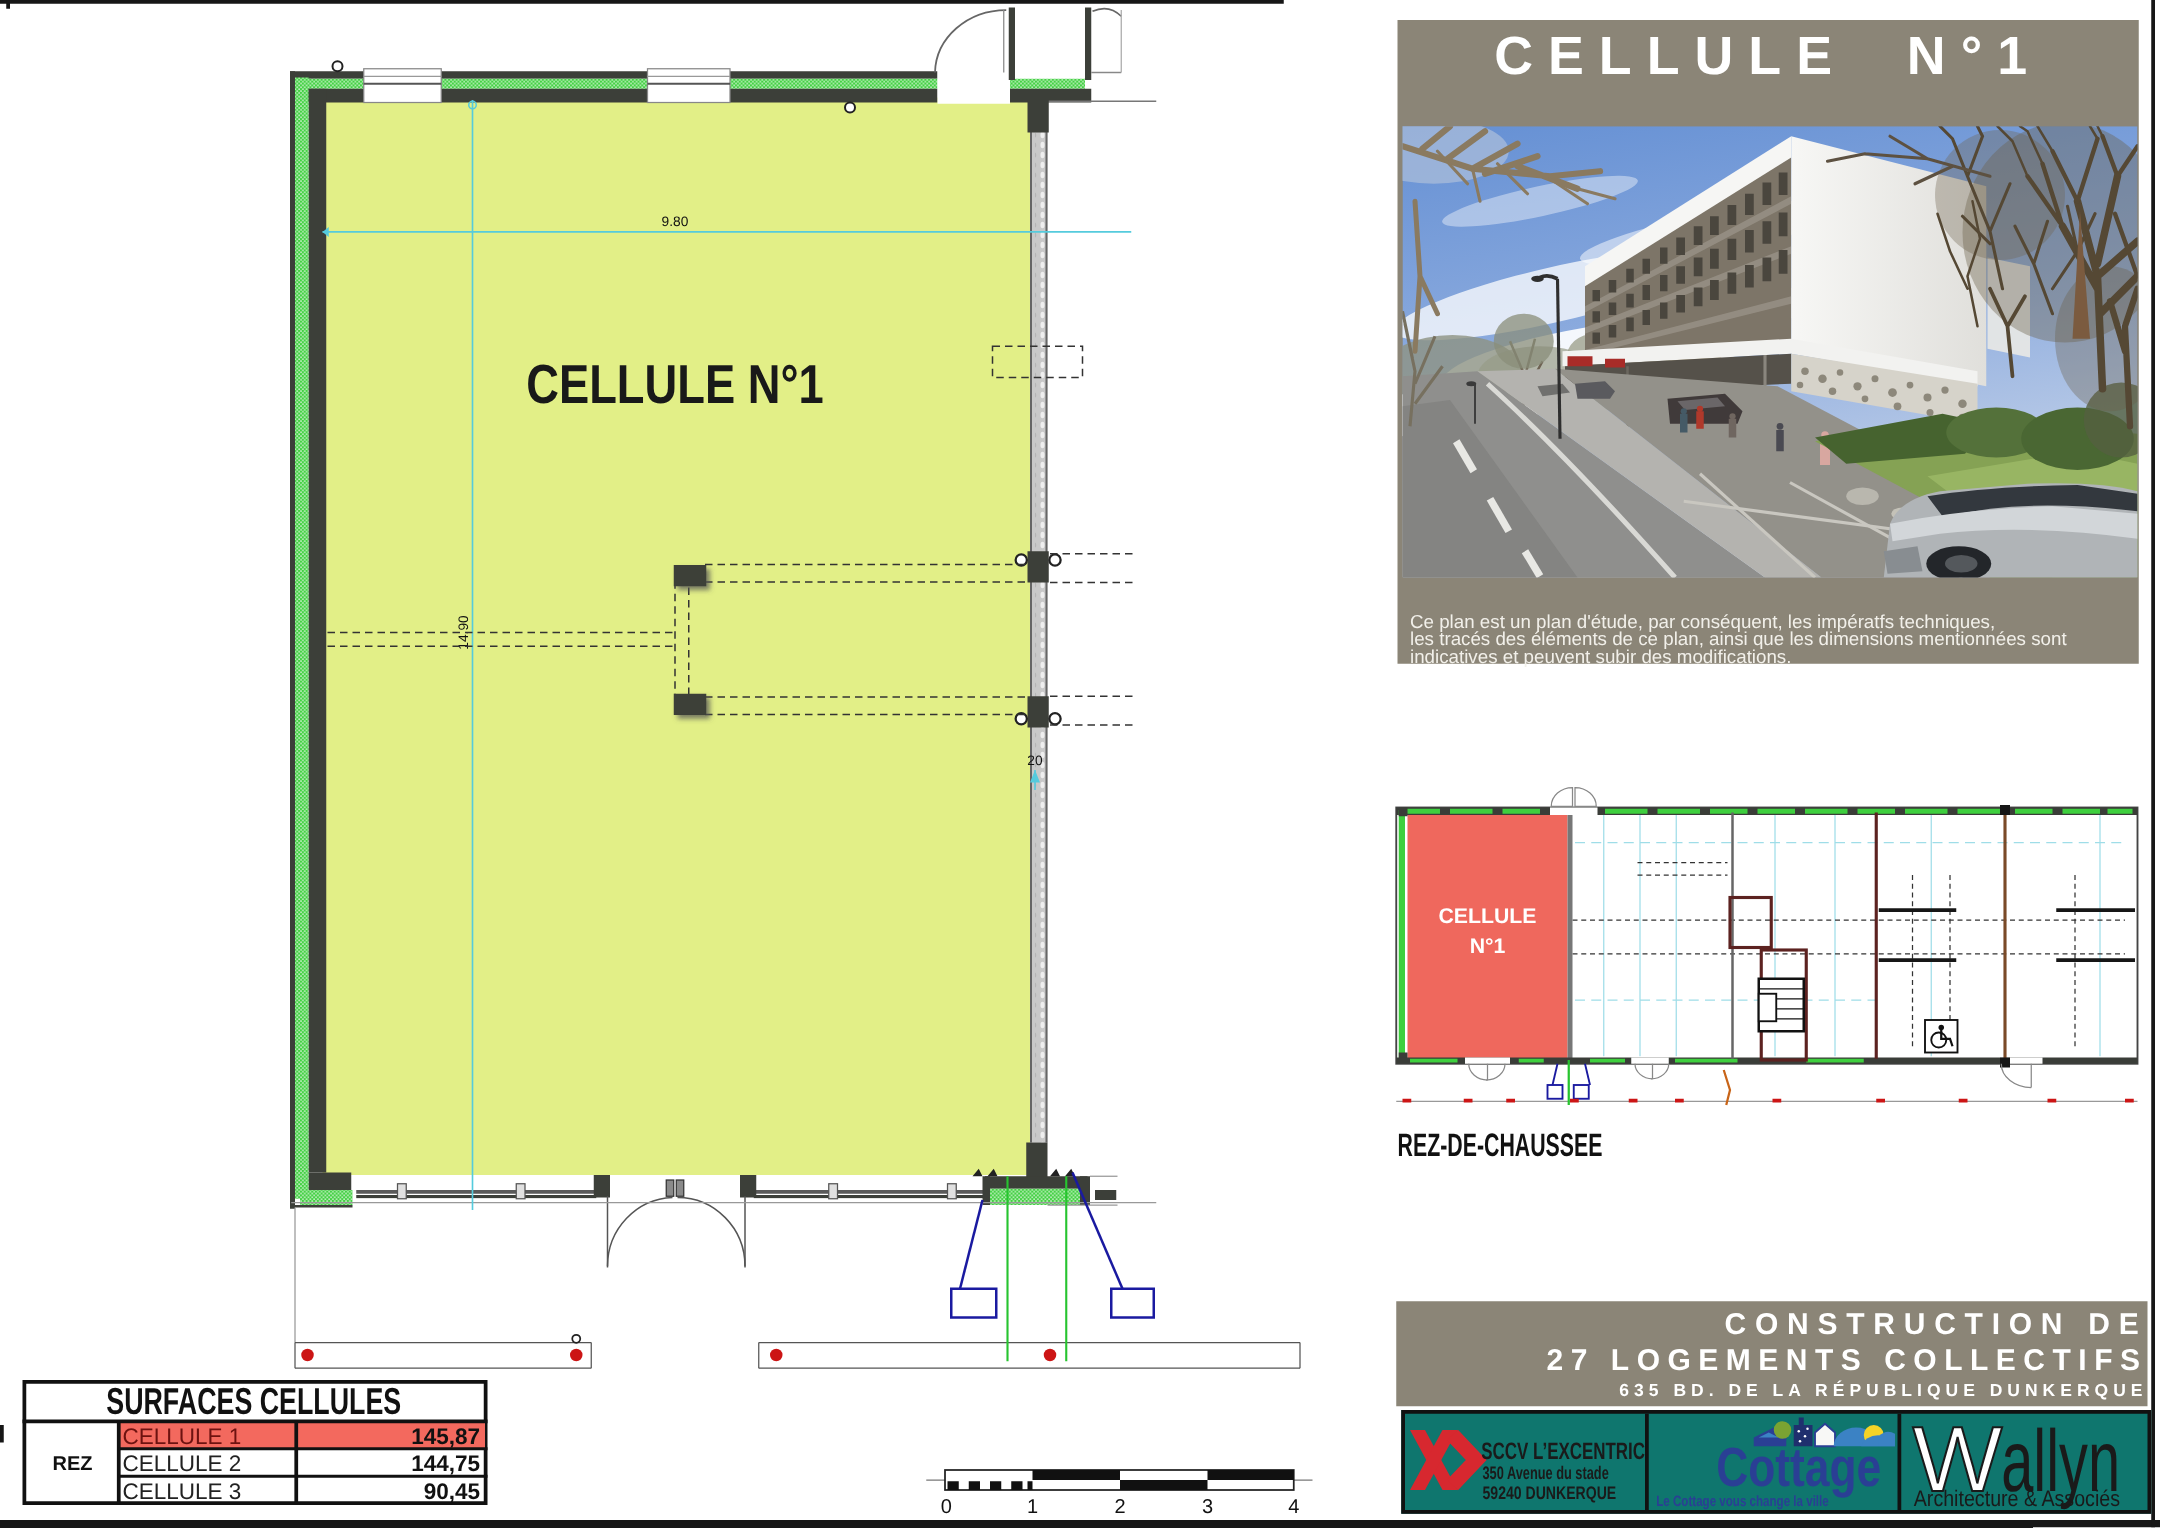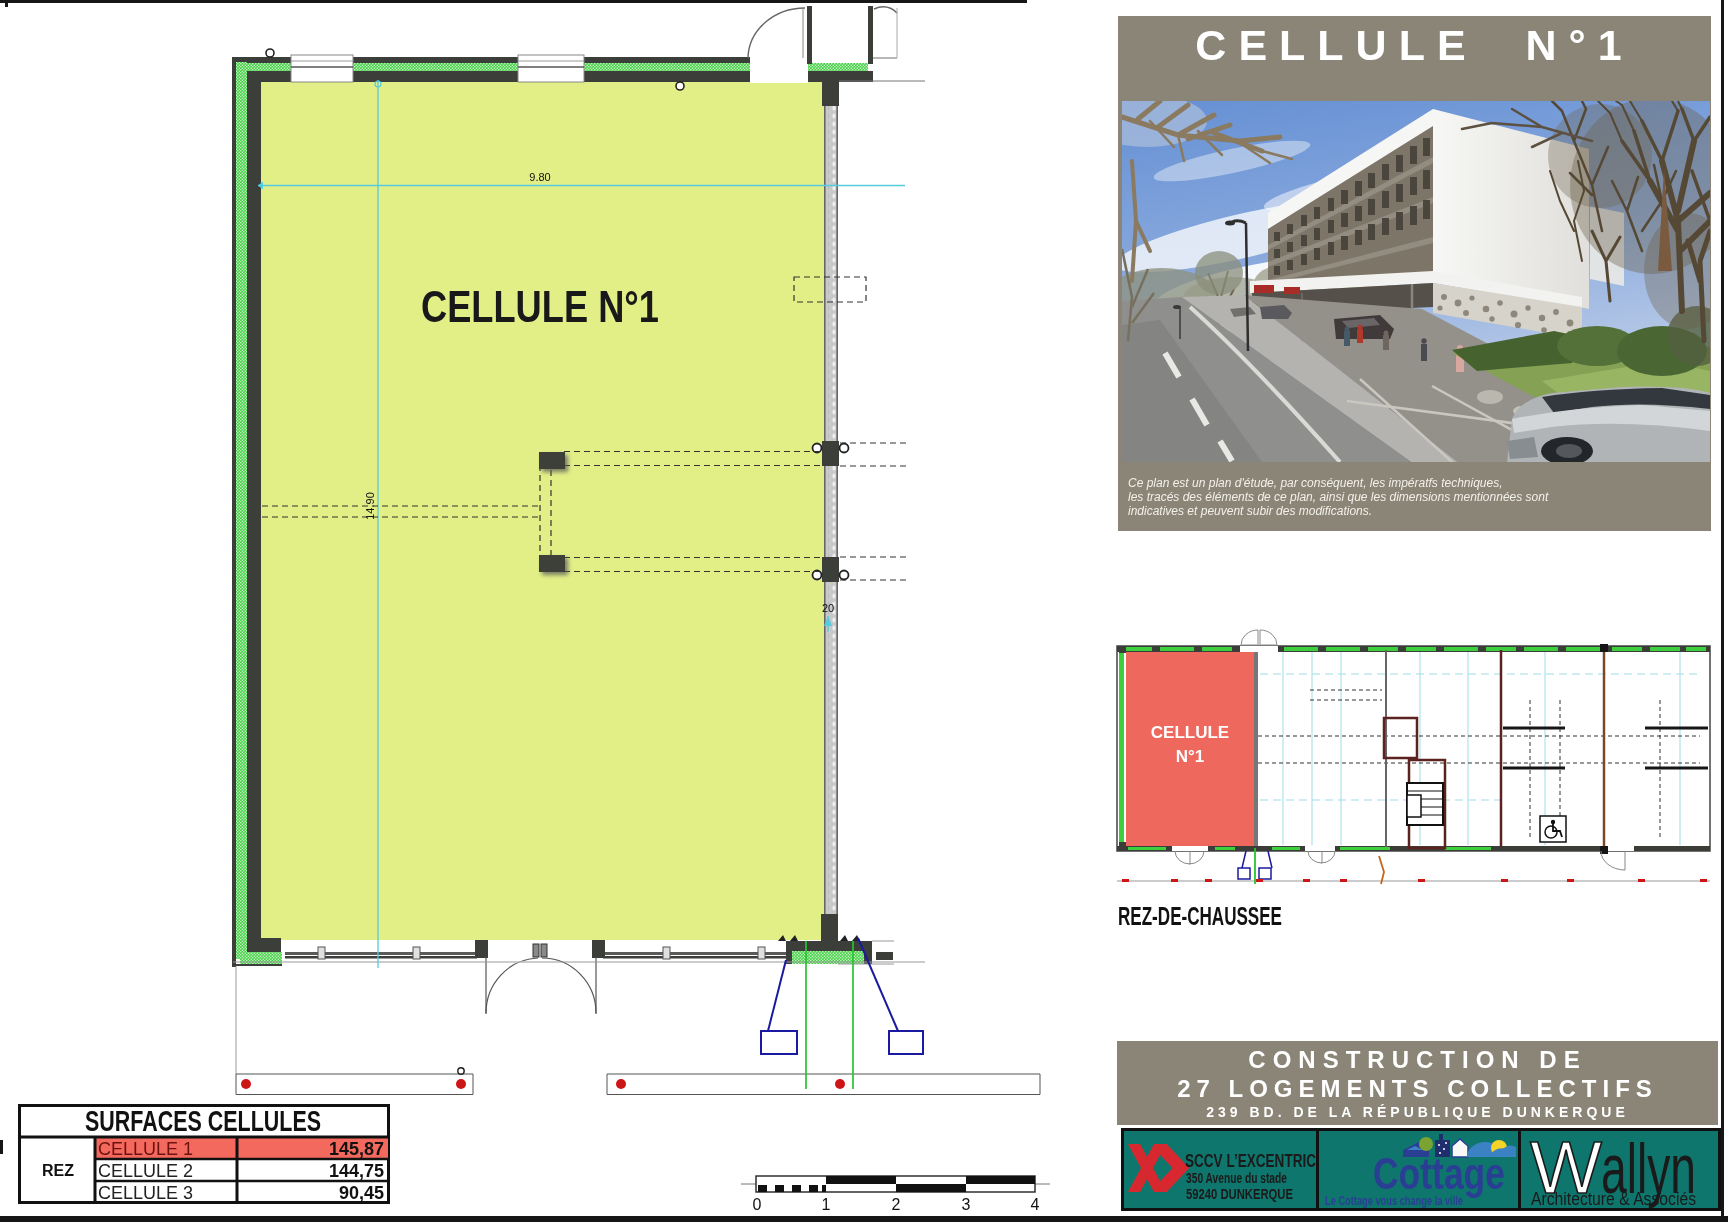--- a/index.html
+++ b/index.html
@@ -496,21 +496,21 @@
     <g>
       <path d="M385,361 L390,318 Q398,298 430,292 L500,286 Q560,284 588,292 L588,361 Z" fill="#b0b4b7"></path>
       <path d="M420,296 Q470,288 540,287 L588,294 L588,308 Q520,300 470,306 L432,312 Z" fill="#33383e"></path>
       <path d="M390,318 Q450,306 520,304 L588,310 L588,330 Q500,318 430,326 L392,332 Z" fill="#d2d6d9"></path>
       <ellipse cx="445" cy="350" rx="26" ry="14" fill="#23262a"></ellipse>
       <ellipse cx="447" cy="350" rx="13" ry="7" fill="#54585c"></ellipse>
       <path d="M385,340 L412,336 L416,356 L388,358 Z" fill="#888d91"></path>
     </g>
   </svg>
 
-  <div class="abs" style="left:10px;top:460px;width:560px;font-size:12px;font-style:italic;color:#f2f0ea;line-height:14px">
+  <div class="abs" style="left:10px;top:475px;width:560px;font-size:15px;color:#f2f0ea;line-height:14px">
 Ce plan est un plan d'étude, par conséquent, les impératfs techniques,<br>
 les tracés des éléments de ce plan, ainsi que les dimensions mentionnées sont<br>
 indicatives et peuvent subir des modifications.
   </div>
 </div>
 
 <svg class="abs" style="left:1110px;top:625px" width="618" height="300" viewBox="1110 625 618 300">
 
   <rect x="1117" y="646" width="593" height="205" fill="#fff" stroke="#444" stroke-width="1.5"></rect>
 
@@ -653,27 +653,27 @@
     <rect x="1567" y="879" width="7" height="3"></rect>
       <rect x="1638" y="879" width="7" height="3"></rect>
     <rect x="1700" y="879" width="7" height="3"></rect>
   </g>
 </svg>
 
 <svg class="abs" style="left:1118px;top:900px" width="200" height="32" viewBox="0 0 200 32">
 <text x="0" y="25" font-size="26" font-weight="bold" fill="#111" font-family="Liberation Sans" textLength="164" lengthAdjust="spacingAndGlyphs">REZ-DE-CHAUSSEE</text>
 </svg>
 
-<div class="abs" style="left:1117px;top:1041px;width:601px;height:84px;background:#8b8577;color:#fff;text-align:center">
+<div class="abs" style="left:1117px;top:1041px;width:601px;height:84px;background:#8b8577;color:#fff;text-align:right">
 
   <div style="font-size:24px;font-weight:bold;letter-spacing:7px;margin-top:5px">CONSTRUCTION DE</div>
 
   <div style="font-size:24px;font-weight:bold;letter-spacing:6px;margin-top:1px">27 LOGEMENTS COLLECTIFS</div>
 
-  <div style="font-size:14px;font-weight:bold;letter-spacing:4px;margin-top:1px">239 BD. DE LA RÉPUBLIQUE DUNKERQUE</div>
+  <div style="font-size:14px;font-weight:bold;letter-spacing:4px;margin-top:1px">635 BD. DE LA RÉPUBLIQUE DUNKERQUE</div>
 </div>
 
 <div class="abs" style="left:1121px;top:1128px;width:594px;height:77px;background:#0f766e;border:3px solid #111">
 
   <div class="abs" style="left:192px;top:0;width:3px;height:100%;background:#111"></div>
 
   <div class="abs" style="left:394px;top:0;width:3px;height:100%;background:#111"></div>
 
   <svg class="abs" style="left:0;top:0" width="192" height="77" viewBox="0 0 192 77">
     <g fill="#d7282f">

